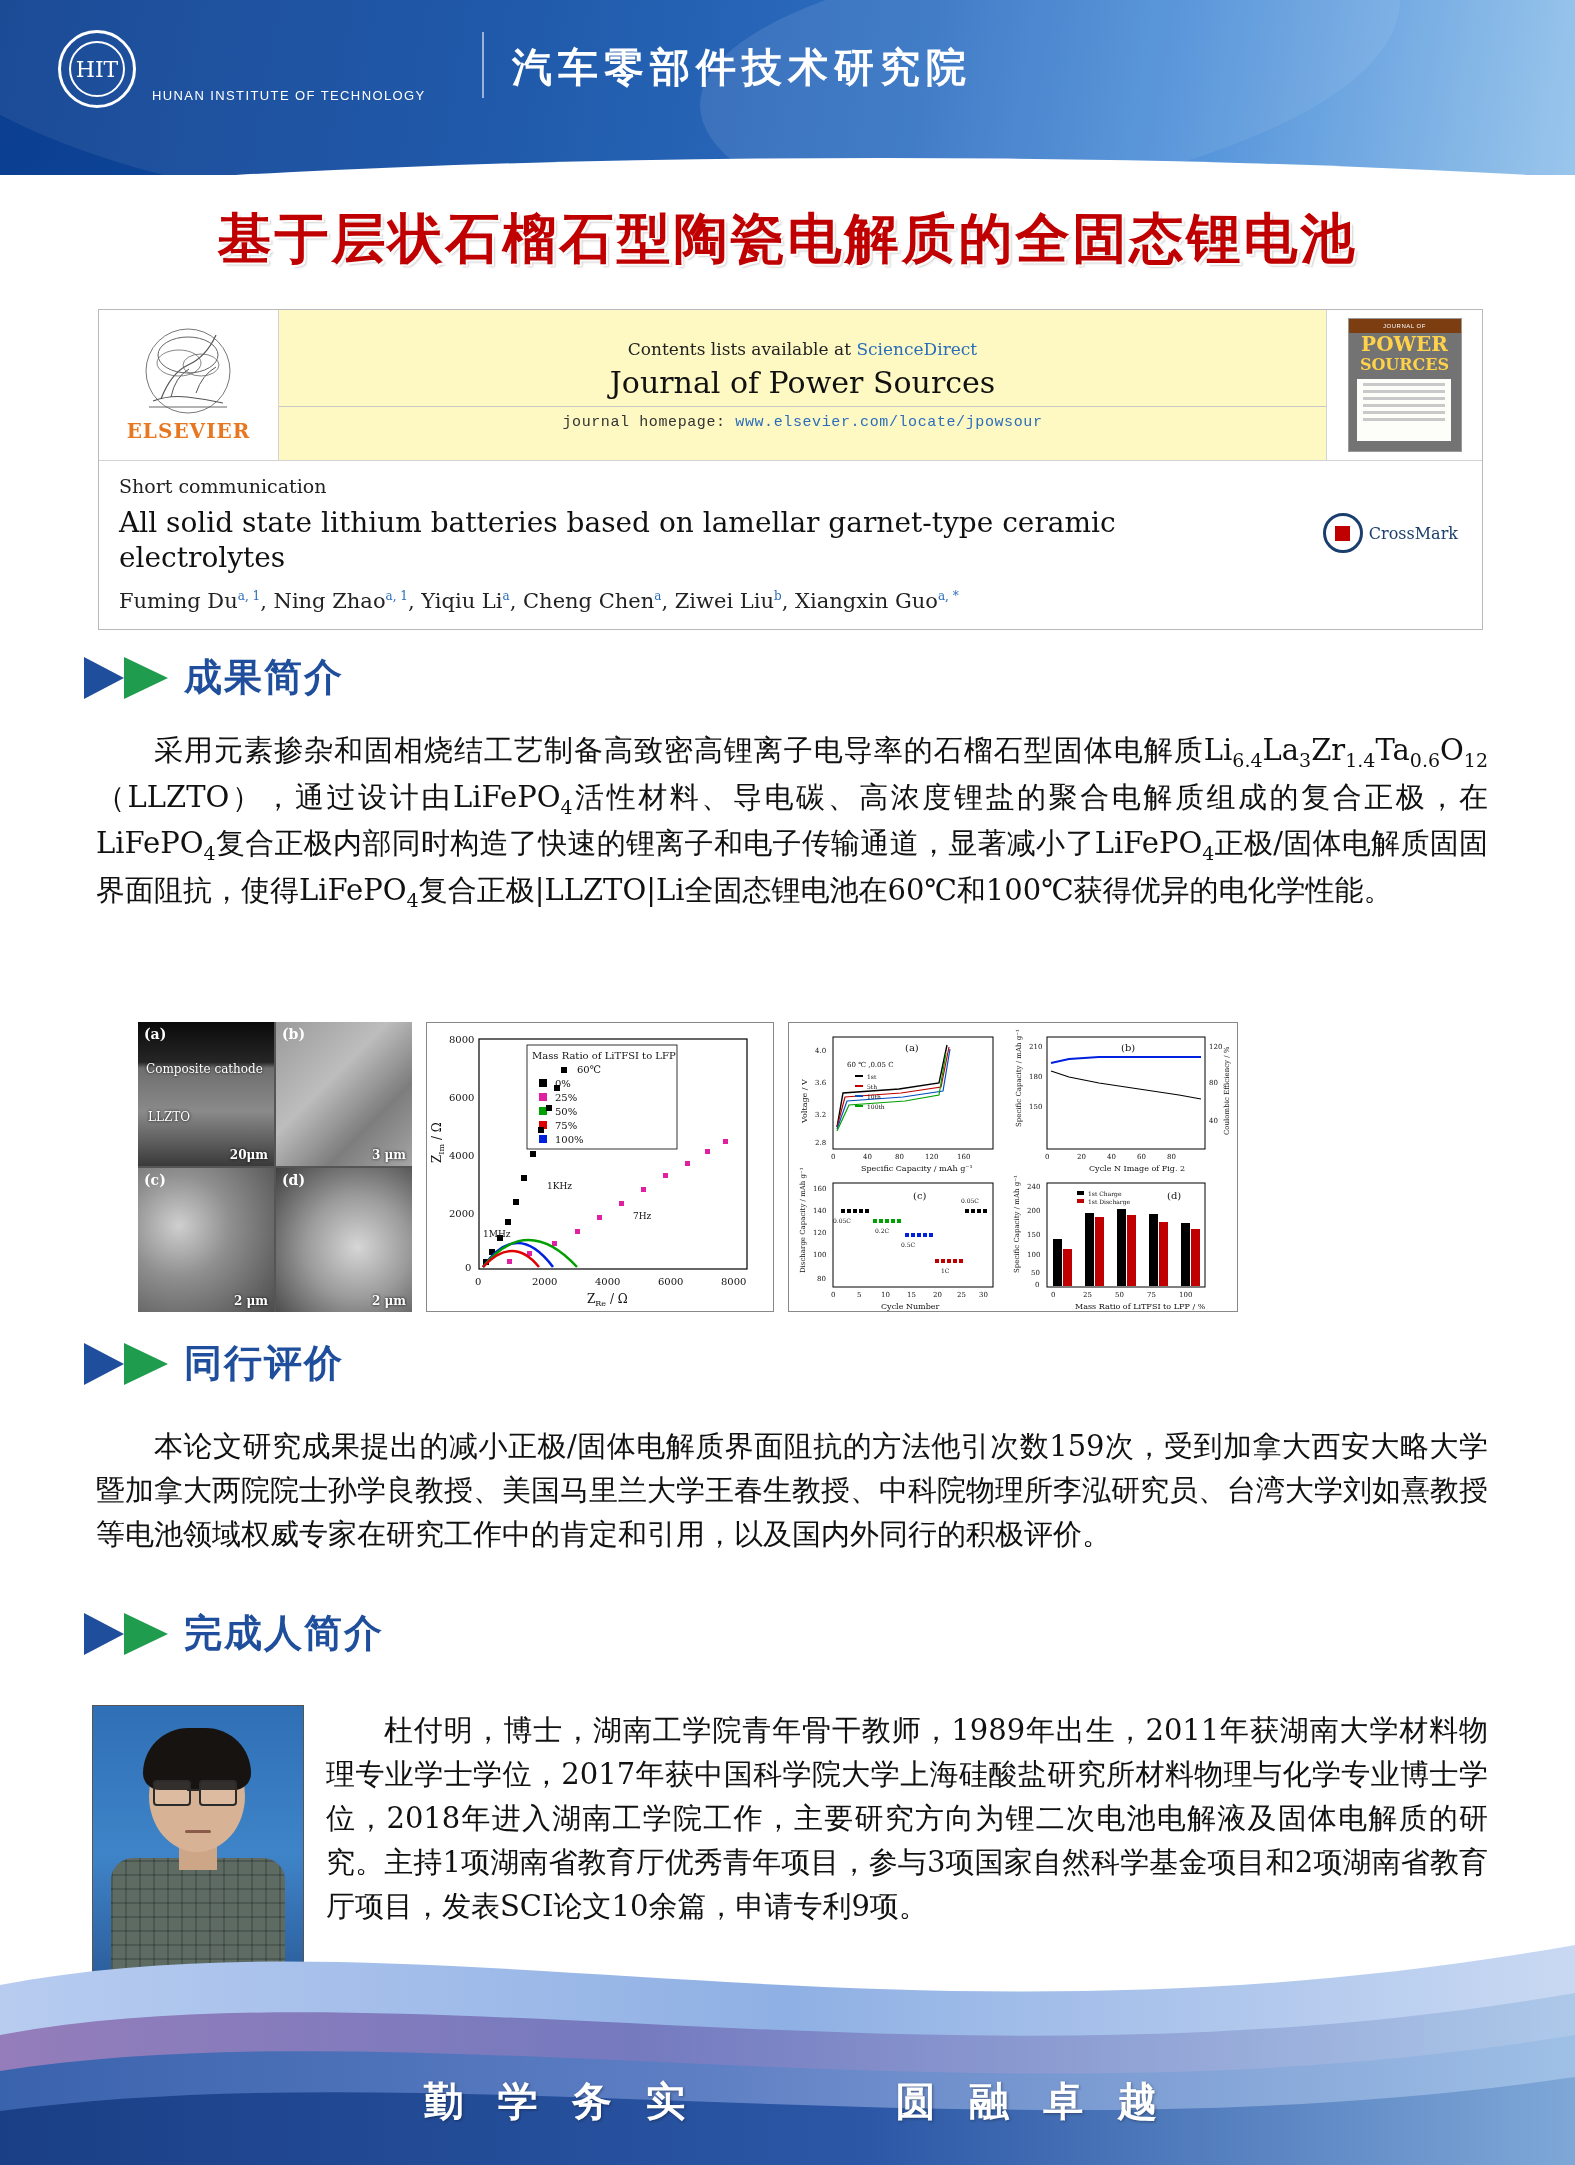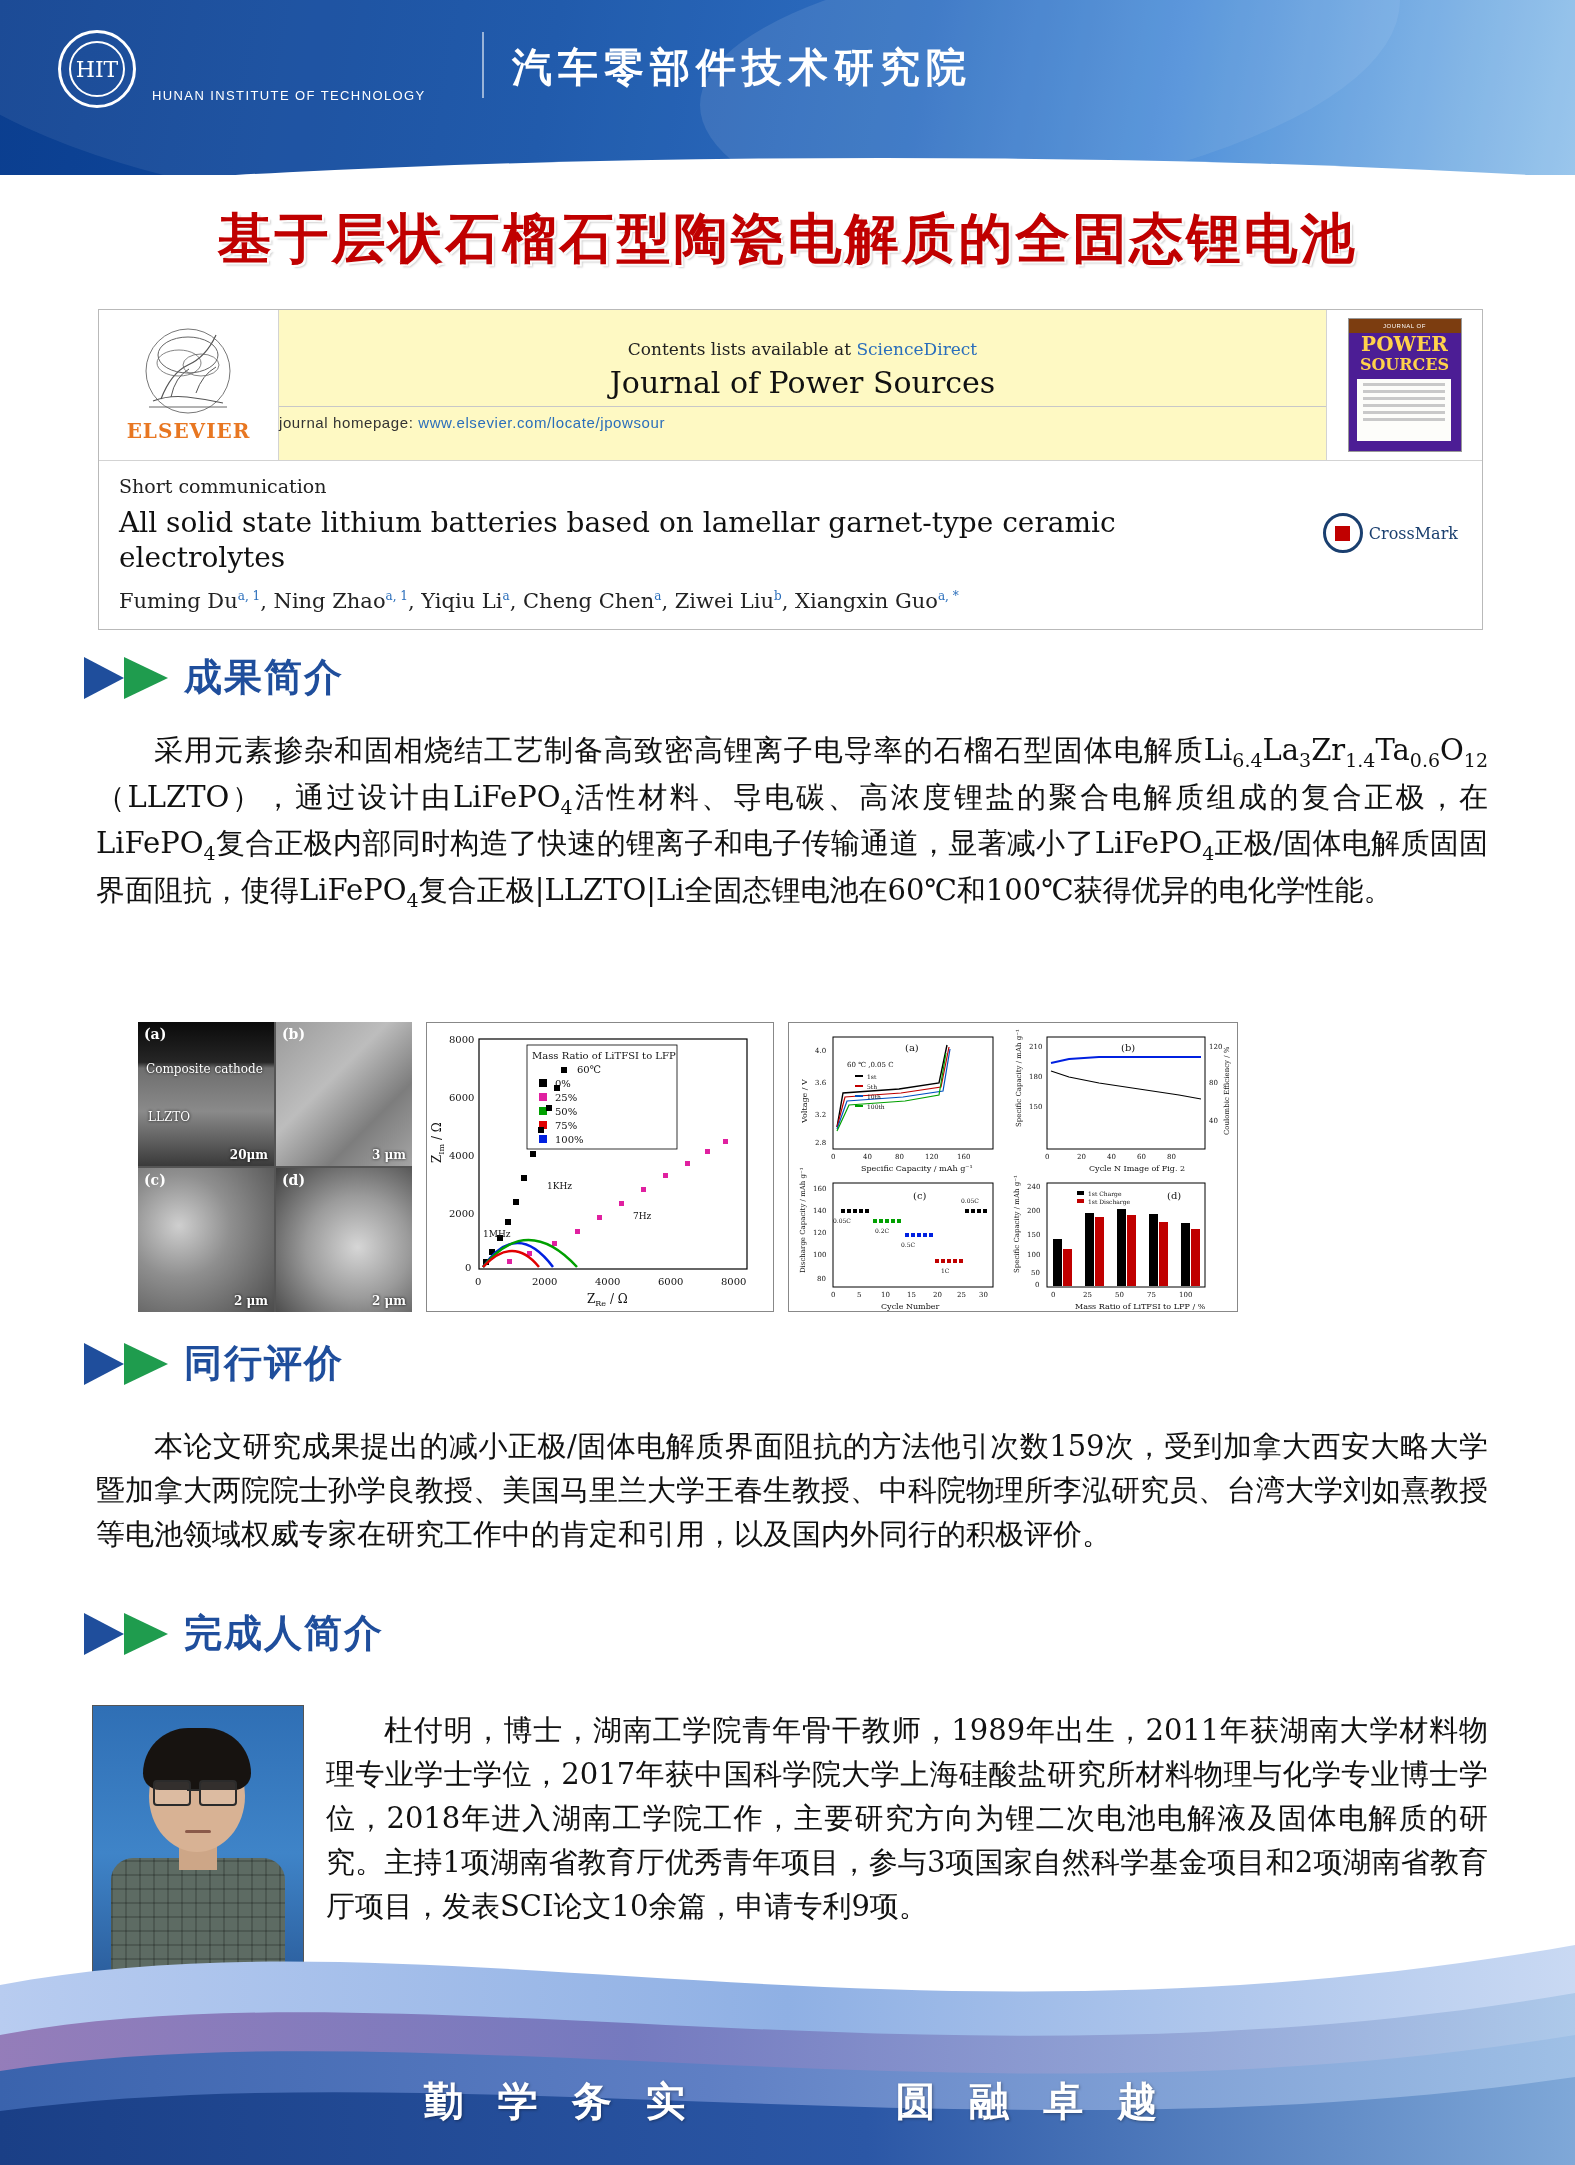--- a/index.html
+++ b/index.html
@@ -165,39 +165,40 @@
     font-size: 17px;
     color: #222;
   }
   .contents-line .sd { color: #2a6ebb; }
   .journal-name {
     font-family: "DejaVu Serif", serif;
     font-size: 30px;
     color: #111;
   }
   .homepage-line {
-    font-family: Liberation Sans, sans-serif;
+    font-family: Liberation Mono, monospace;
     font-size: 15px;
     color: #333;
     letter-spacing: 0.6px;
     border-top: 1px solid #c8c8c8;
     width: 100%;
+    text-align: center;
     padding-top: 7px;
   }
   .homepage-line .url { color: #2a6ebb; }
   .cover-cell {
     width: 155px;
     border-left: 1px solid #d3d3d3;
     display: flex;
     align-items: center;
     justify-content: center;
   }
   .cover-thumb {
     width: 112px; height: 132px;
-    background: #4c1d95;
+    background: #737373;
     border: 1px solid #999;
     position: relative;
     overflow: hidden;
   }
   .cover-thumb .top-strip {
     position: absolute; left: 0; top: 0; width: 100%; height: 14px;
     background: #7c3d10; color: #fff; font-size: 6px; text-align: center; line-height: 14px;
     letter-spacing: 0.5px;
   }
   .cover-thumb .power {

